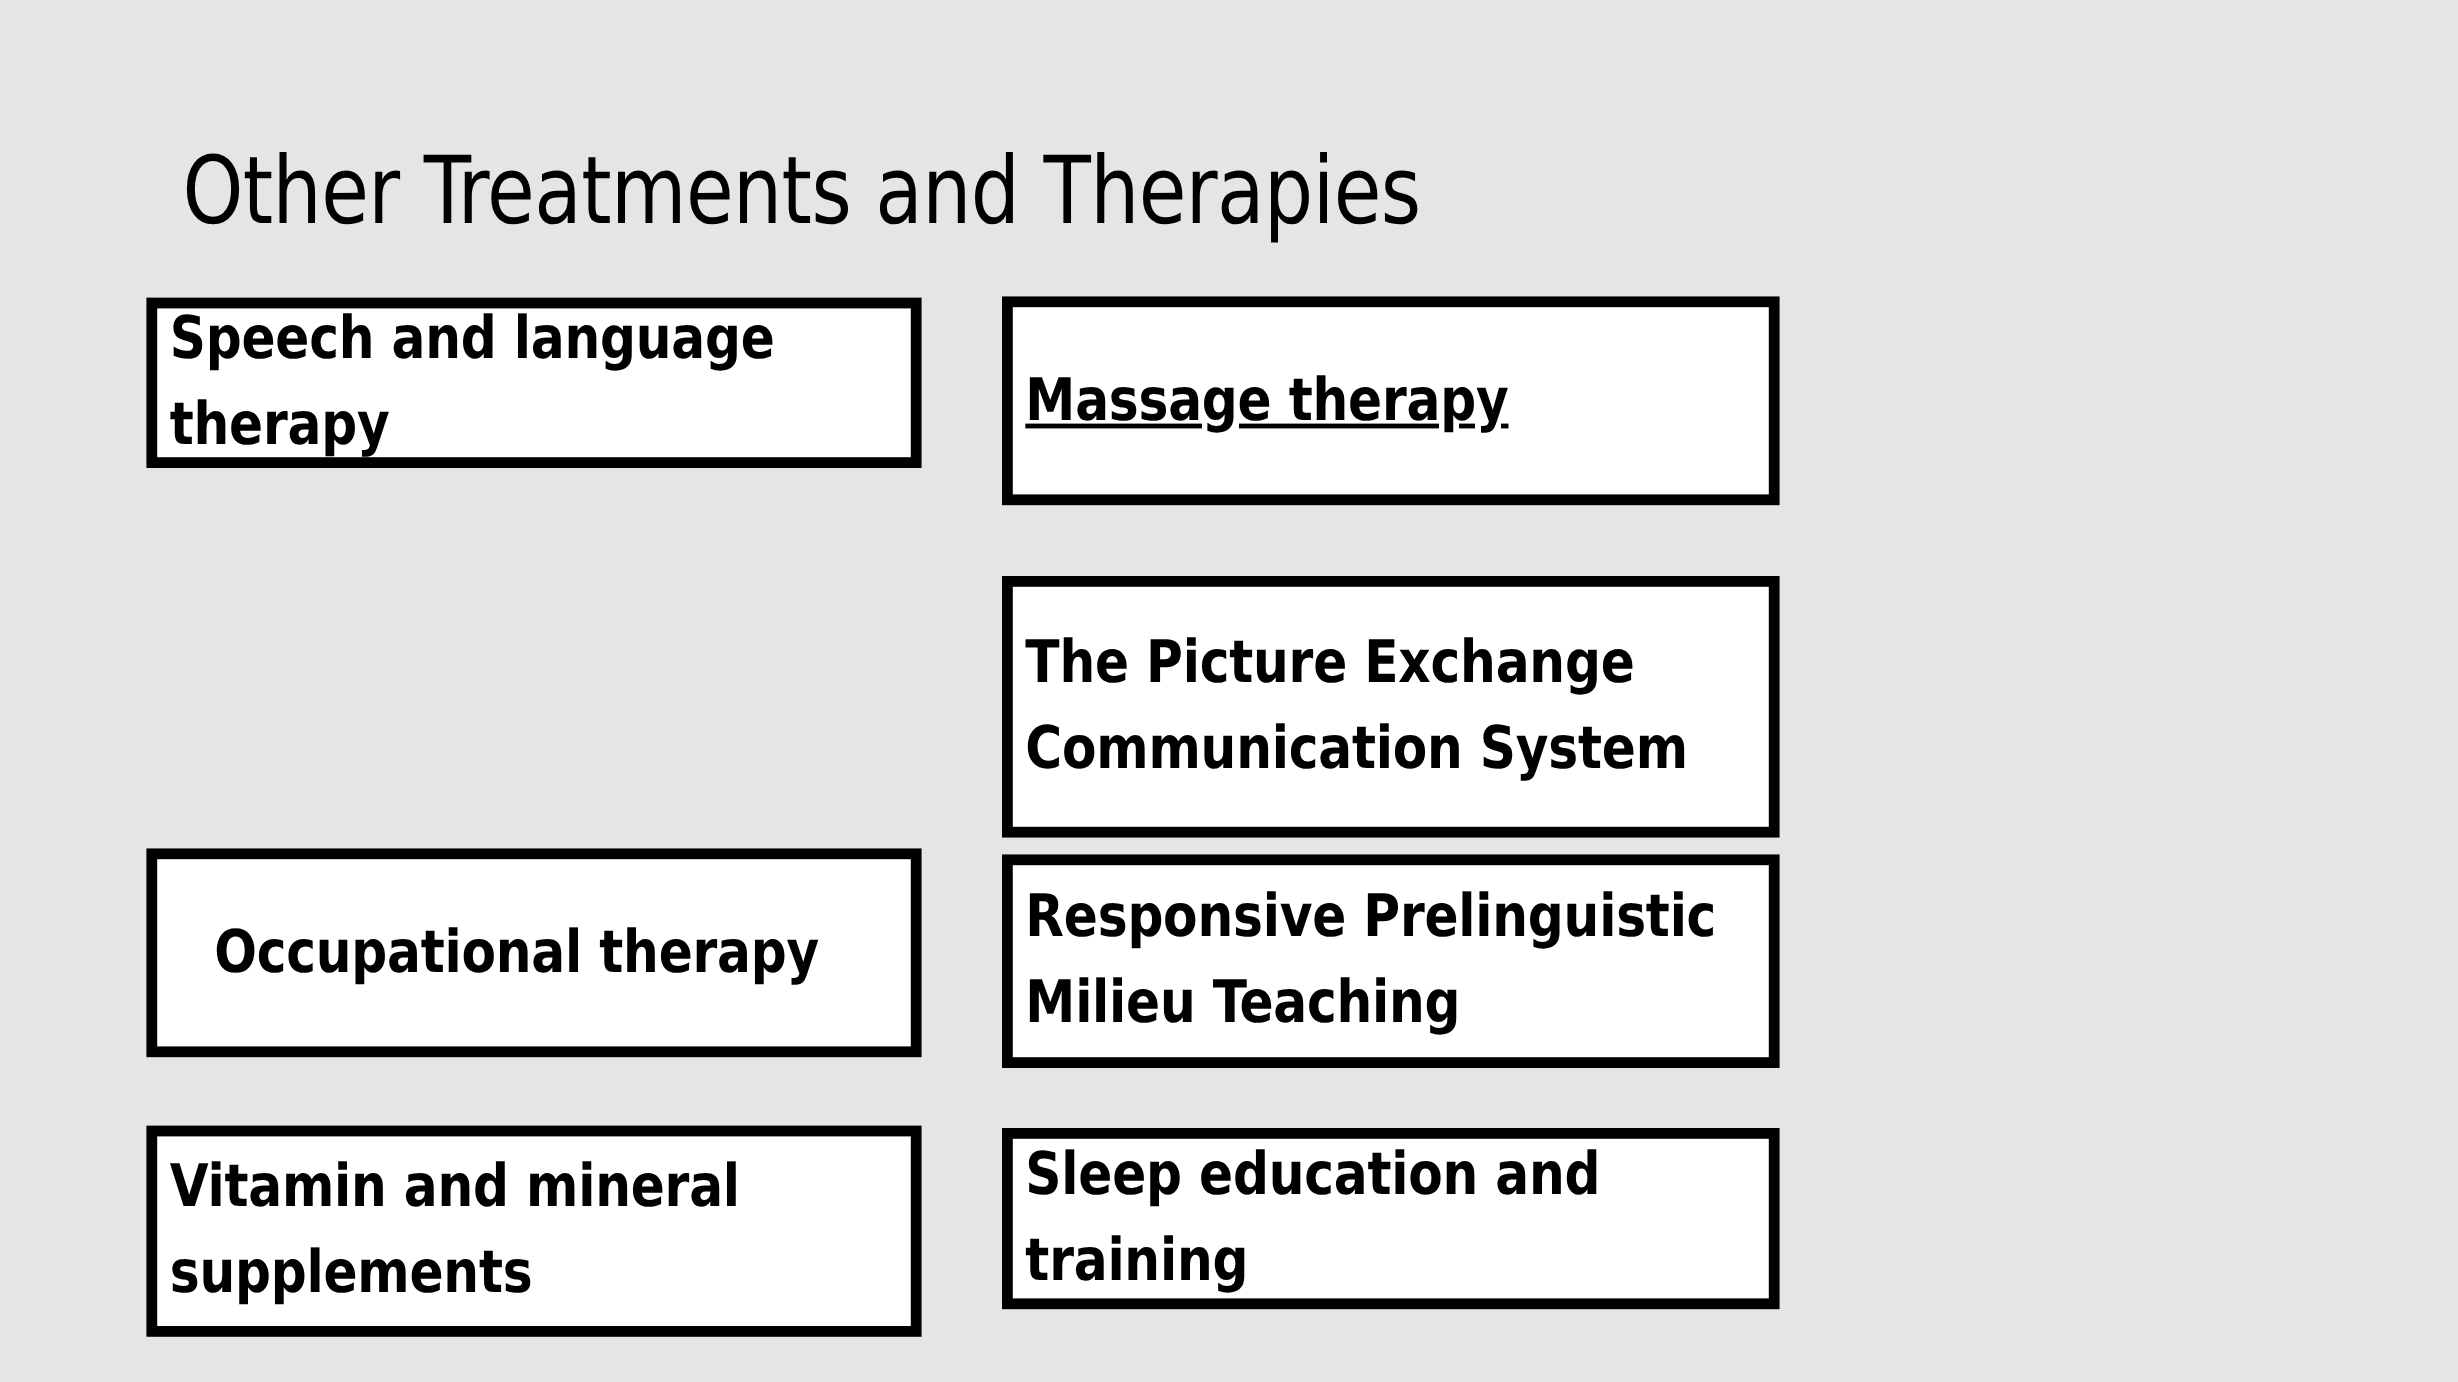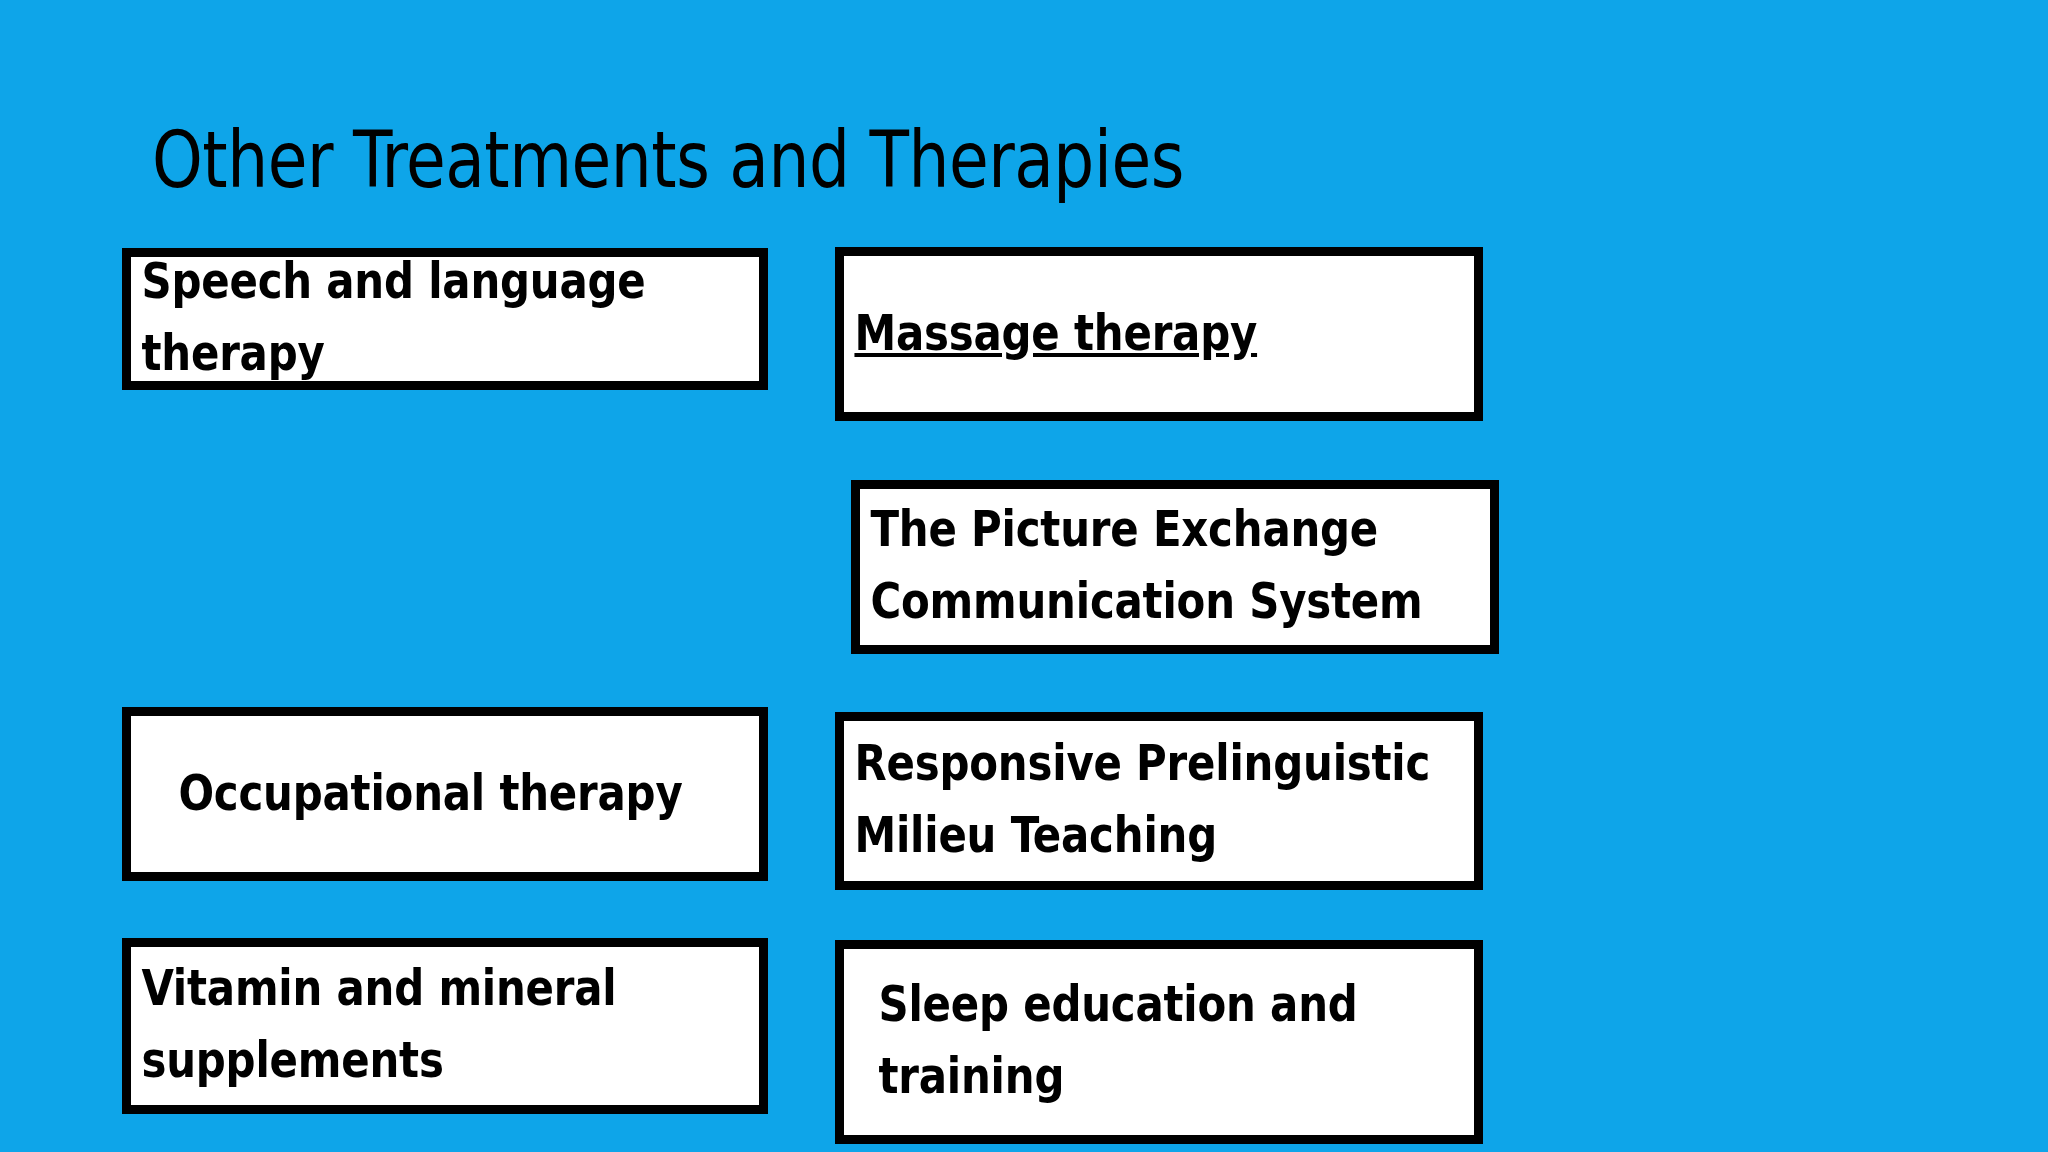--- a/index.html
+++ b/index.html
@@ -10,21 +10,21 @@
   }
   body {
     font-family: "Liberation Sans", sans-serif;
     -webkit-font-smoothing: antialiased;
   }
 
   .slide {
     position: relative;
     width: 2048px;
     height: 1152px;
-    background: #0ea5e9;
+    background: #e5e5e5;
     overflow: hidden;
   }
 
   
   .slide-title {
     position: absolute;
     left: 152px;
     top: 112px;
     width: 1700px;
     height: 100px;
@@ -76,23 +76,23 @@
   .col-left  { left: 122px; width: 646px; }
   
   .col-right { left: 835px; width: 648px; }
 
   .row-1-left  { top: 248px; height: 142px; }
   .row-2-left  { top: 478px; height: 173px; }
   .row-3-left  { top: 707px; height: 174px; padding-left: 37px; }
   .row-4-left  { top: 938px; height: 176px; }
 
   .row-1-right { top: 247px; height: 174px; text-decoration: underline; }
-  .row-2-right { top: 480px; height: 174px; margin-left: 16px; }
+  .row-2-right { top: 480px; height: 218px; }
   .row-3-right { top: 712px; height: 178px; }
-  .row-4-right { top: 940px; height: 204px; padding-left: 24px; }
+  .row-4-right { top: 940px; height: 151px; }
 
   
   .tbox.lines-2 .tbox-text { margin-top: -2px; }
   .tbox.lines-1 .tbox-text { margin-top: 0px; }
 </style>
 </head>
 <body>
 
 <div class="slide">
 

